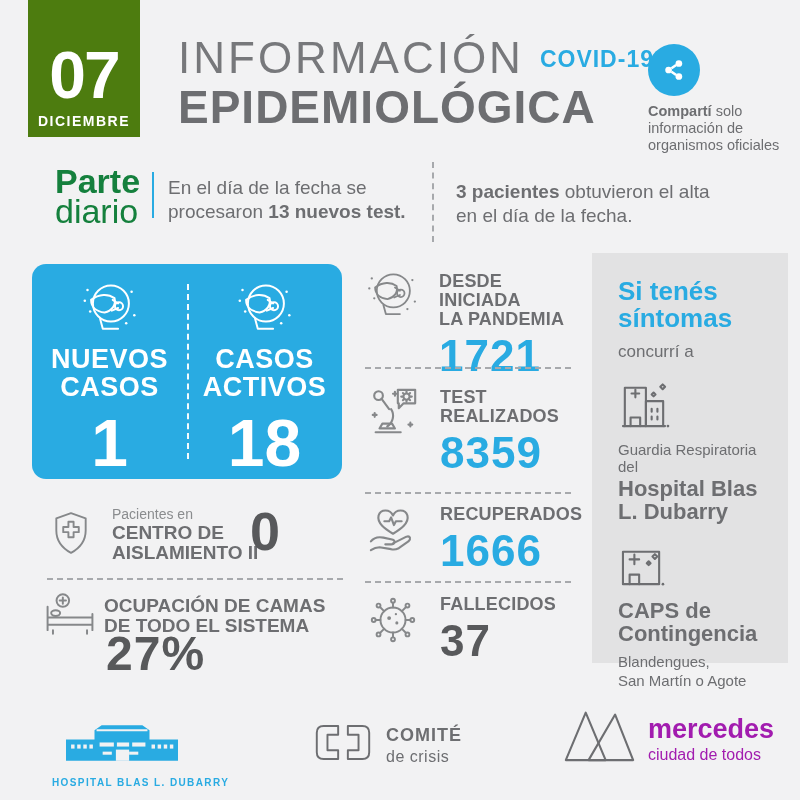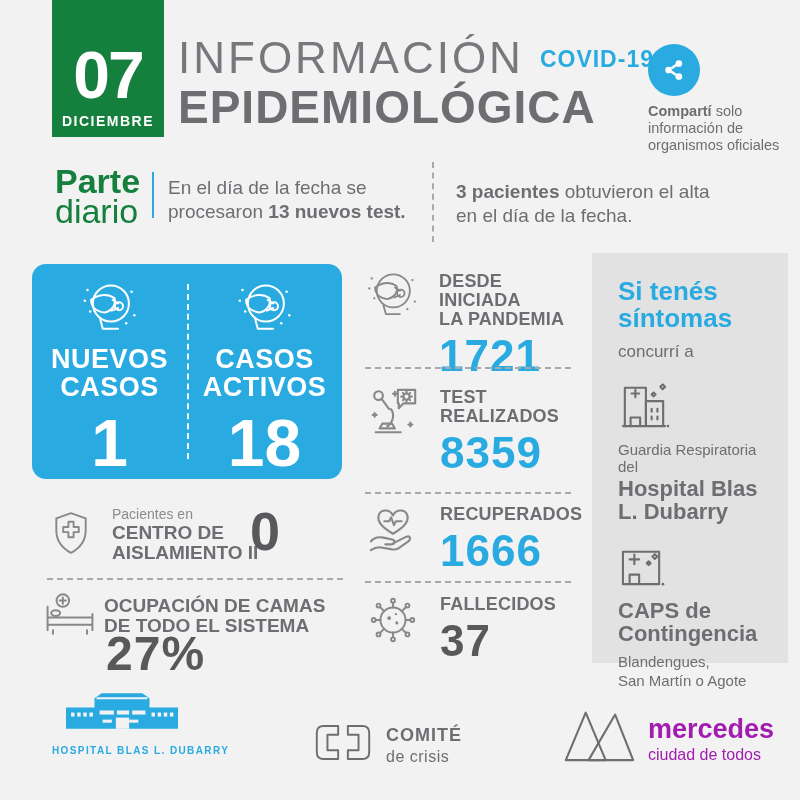--- a/index.html
+++ b/index.html
@@ -1,20 +1,20 @@
 <!DOCTYPE html>
 <html><head>
 <meta charset="utf-8">
 <style>
   html,body{margin:0;padding:0;}
   body{font-family:"Liberation Sans", sans-serif; background:#ffffff;}
   .canvas{position:relative;width:800px;height:800px;background:#f2f2f3;overflow:hidden;}
 
   
-  .date-box{position:absolute;left:52px;top:0;width:112px;height:137px;background:#15803d;text-align:center;color:#fff;}
+  .date-box{position:absolute;left:28px;top:0;width:112px;height:137px;background:#4d7c0f;text-align:center;color:#fff;}
   .date-day{font-size:66px;font-weight:700;line-height:1;margin-top:42px;letter-spacing:-2px;}
   .date-month{font-size:14px;font-weight:700;letter-spacing:1.5px;margin-top:5px;}
 
   .title-block{position:absolute;left:178px;top:36px;white-space:nowrap;}
   .title-line1{font-size:44px;font-weight:400;color:#77787b;letter-spacing:3px;line-height:1.0;}
   .covid-tag{font-size:23px;font-weight:700;color:#29abe2;letter-spacing:1px;margin-left:16px;vertical-align:6px;}
   .title-line2{font-size:46px;font-weight:800;color:#6d6e71;letter-spacing:1px;line-height:1.0;margin-top:4px;}
 
   .share-block{position:absolute;left:648px;top:44px;width:150px;}
   .share-circle{width:52px;height:52px;border-radius:50%;background:#29abe2;display:flex;align-items:center;justify-content:center;}
@@ -58,21 +58,21 @@
   .gray-box{position:absolute;left:592px;top:253px;width:196px;height:410px;background:#e2e2e3;box-sizing:border-box;padding:25px 14px 0 26px;}
   .sin-title{font-size:26px;font-weight:800;color:#29abe2;line-height:27px;}
   .sin-sub{margin-top:10px;font-size:17px;color:#6d6e71;}
   .place-pre{margin-top:9px;font-size:15px;color:#6d6e71;}
   .place-name{font-size:22px;font-weight:800;color:#6d6e71;line-height:23px;margin-top:2px;}
   .place-sub{margin-top:7px;font-size:15px;color:#6d6e71;line-height:19px;}
   .gb-icon1{margin-top:20px;}
   .gb-icon2{margin-top:24px;}
 
   
-  .hosp-logo{position:absolute;left:52px;top:688px;width:140px;text-align:center;color:#29abe2;}
+  .hosp-logo{position:absolute;left:52px;top:720px;width:140px;text-align:center;color:#29abe2;}
   .hosp-label{margin-top:6px;font-size:10px;font-weight:700;letter-spacing:1.4px;white-space:nowrap;}
   .comite-logo{position:absolute;left:310px;top:721px;display:flex;gap:10px;color:#6d6e71;}
   .comite-text{padding-top:4px;}
   .comite-l1{font-size:18px;font-weight:800;letter-spacing:1px;}
   .comite-l2{font-size:16px;margin-top:2px;letter-spacing:.5px;}
   .mercedes-logo{position:absolute;left:562px;top:705px;display:flex;gap:12px;color:#a21caf;}
   .merc-text{padding-top:11px;}
   .merc-l1{font-size:27px;font-weight:800;line-height:1;}
   .merc-l2{font-size:16px;margin-top:3px;}
 

